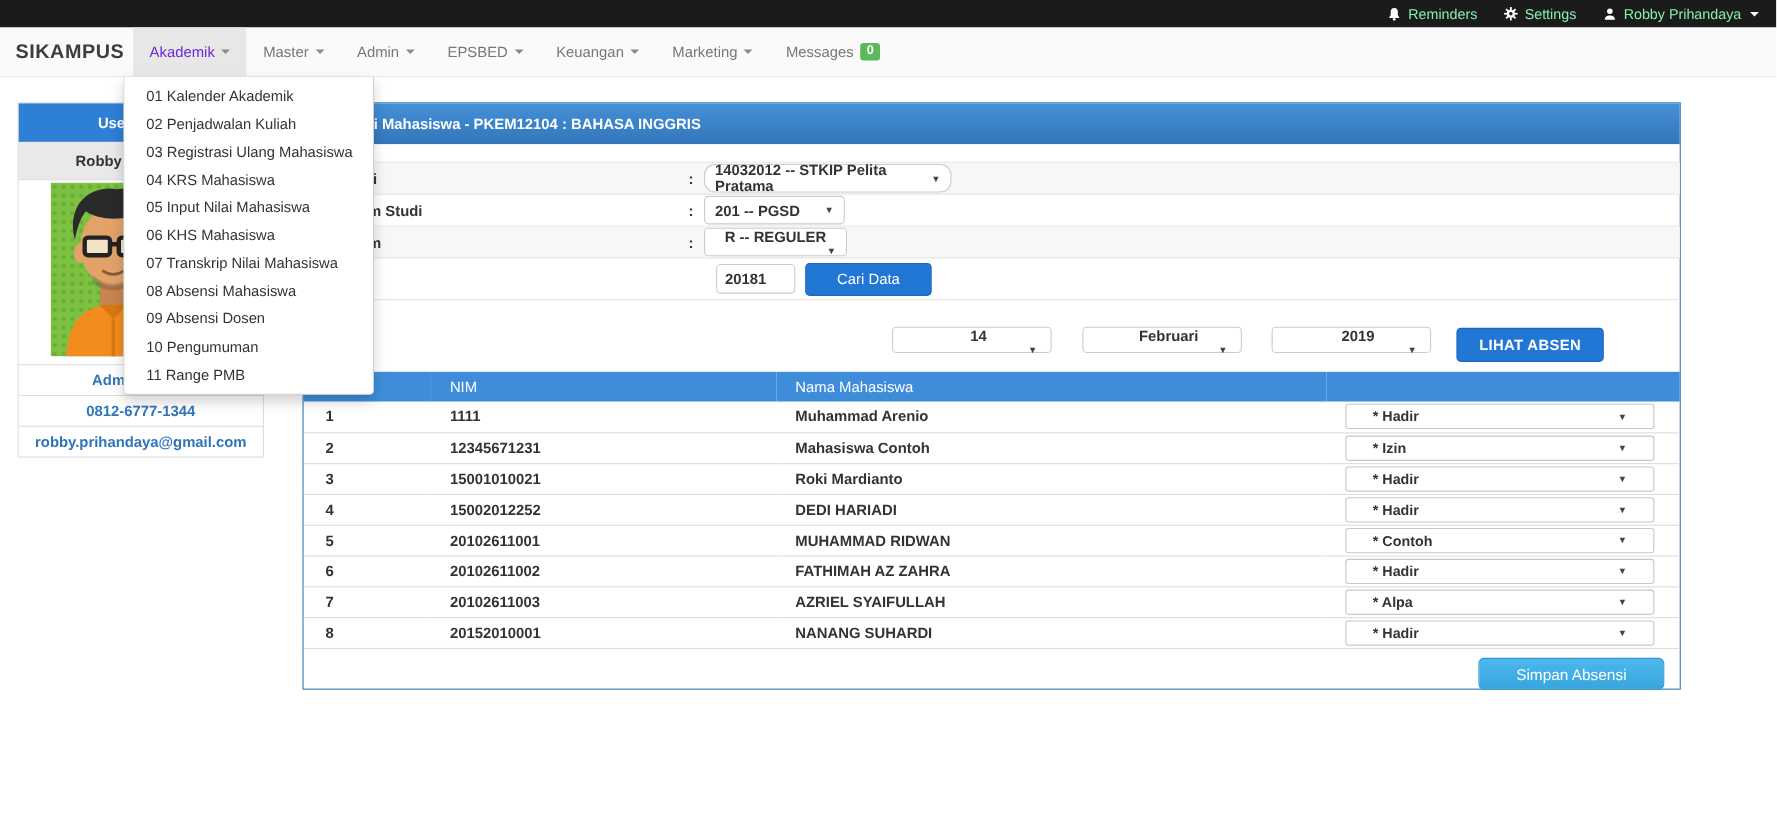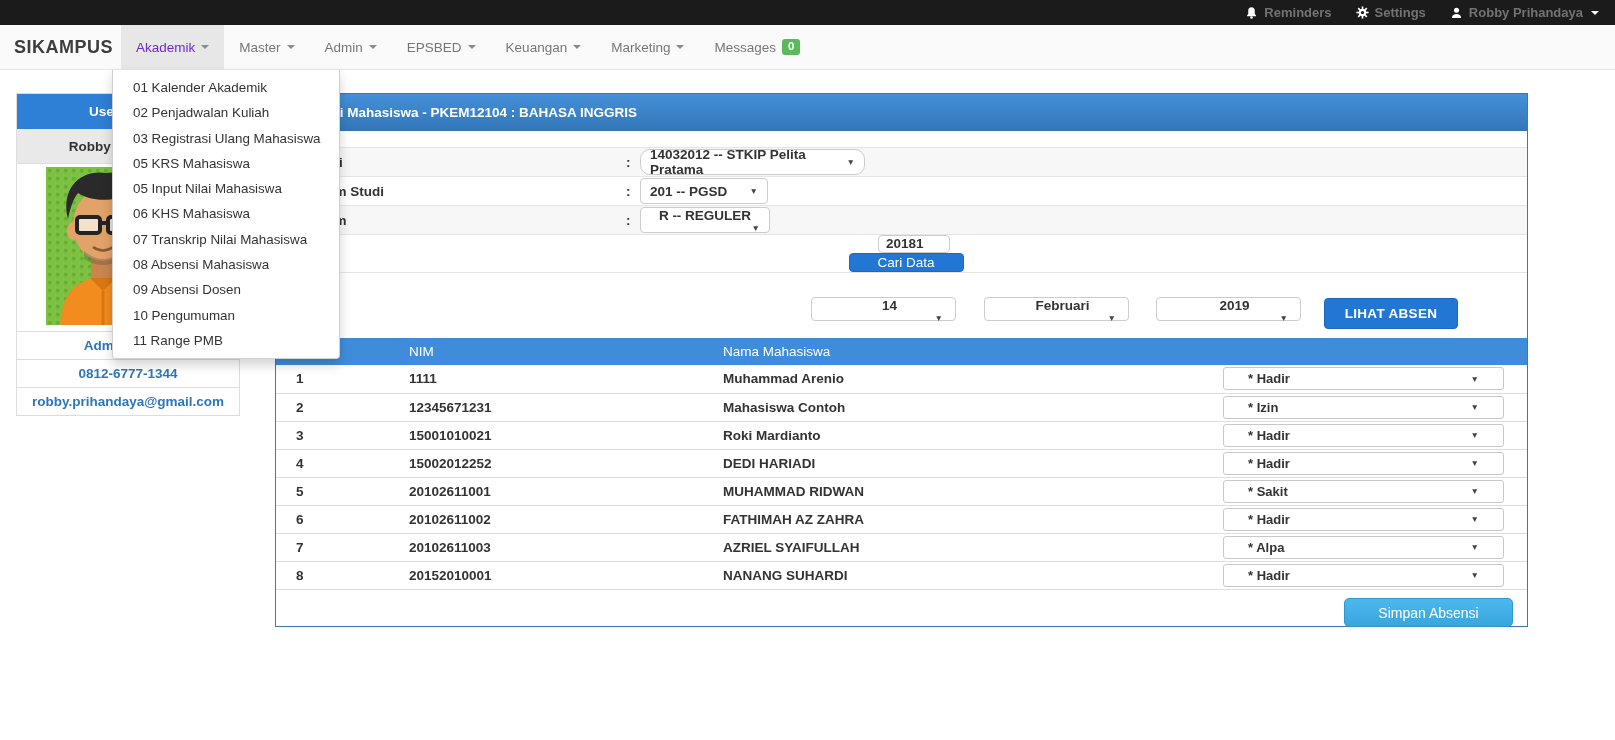--- a/index.html
+++ b/index.html
@@ -4,21 +4,21 @@
 <title>SIKAMPUS</title>
 <style>
   * { margin:0; padding:0; box-sizing:border-box; }
   html,body { background:#fff; }
   body { font-family:"Liberation Sans", sans-serif; }
   .screen { position:relative; width:1615px; height:740px; background:#fff; overflow:hidden; }
 
   
   .topbar { position:absolute; left:0; top:0; width:1615px; height:25px; background:#1b1b1b;
             display:flex; justify-content:flex-end; align-items:center; gap:24px; padding-right:16px; }
-  .topbar-item { display:flex; align-items:center; gap:6px; color:#737373; font-size:13px; font-weight:700; cursor:pointer; }
+  .topbar-item { display:flex; align-items:center; gap:6px; color:#86efac; font-size:13px; font-weight:400; cursor:pointer; }
   .topbar-item svg { display:block; }
   .tri-down-w { width:0; height:0; border-left:4px solid transparent; border-right:4px solid transparent; border-top:4px solid #fff; margin-left:2px; }
 
   
   .navbar { position:absolute; left:0; top:25px; width:1615px; height:45px; background:#fafafa;
             border-bottom:1px solid #e7e7e7; display:flex; align-items:stretch; }
   .brand { font-size:18px; font-weight:700; color:#3d3d3d; letter-spacing:.5px; padding:0 8px 0 14px;
            display:flex; align-items:center; cursor:pointer; }
   .nav-item { display:flex; align-items:center; gap:6px; padding:0 15px; font-size:13.5px; color:#777; cursor:pointer; }
   .nav-item.active { background:#e7e7e7; color:#6d28d9; }
@@ -48,21 +48,21 @@
                   font-weight:700; font-size:13.5px; display:flex; align-items:center; padding-left:15px; }
 
   .filters { position:absolute; left:0; right:0; top:53px; border-top:1px solid #e5e5e5; }
   .frow { display:flex; align-items:center; height:29px; border-bottom:1px solid #e5e5e5; }
   .frow.odd { background:#f7f7f7; }
   .flabel { width:350px; padding-left:15px; font-size:13.5px; font-weight:700; color:#333; }
   .fcolon { width:14px; font-size:13.5px; font-weight:700; color:#333; }
   .fselect { display:inline-flex; align-items:center; height:26px; background:#fff; border:1px solid #ccc;
              border-radius:4px; padding:0 9px; font-size:13.5px; font-weight:700; color:#333; cursor:pointer; }
   .caret8 { font-size:8.5px; color:#444; margin-left:auto; padding-left:8px; }
-  .frow.search-row { height:38px; border-bottom:1px solid #e5e5e5;flex-direction:column; }
+  .frow.search-row { height:38px; border-bottom:1px solid #e5e5e5; }
   .search-input { width:72px; height:27px; margin-left:25px; border:1px solid #ccc; border-radius:4px;
                   padding:0 7px; font-family:"Liberation Sans",sans-serif; font-size:13.5px; font-weight:700; color:#333; }
   .btn-blue { background:#2277d4; border:1px solid #1d68bd; color:#fff; border-radius:4px;
               font-family:"Liberation Sans",sans-serif; font-size:13.5px; display:inline-flex;
               align-items:center; justify-content:center; cursor:pointer; }
   .cari-btn { width:115px; height:30px; margin-left:9px; }
 
   .date-row { position:absolute; left:0; top:203px; width:100%; height:33px; }
   .dselect { position:absolute; height:24px; width:145px; background:#fff; border:1px solid #ccc; border-radius:4px;
              display:flex; align-items:center; padding:0 12px 0 24px; font-size:13.5px; font-weight:700; color:#333; cursor:pointer;flex-direction:column; }
@@ -302,21 +302,21 @@
               <span class="caret8">▼</span>
             </div>
           </td>
         </tr>
         <tr>
           <td class="c1">5</td>
           <td class="c2">20102611001</td>
           <td class="c3">MUHAMMAD RIDWAN</td>
           <td class="c4">
             <div class="att-select">
-              <span>* Sakit</span>
+              <span>* Contoh</span>
               <span class="caret8">▼</span>
             </div>
           </td>
         </tr>
         <tr>
           <td class="c1">6</td>
           <td class="c2">20102611002</td>
           <td class="c3">FATHIMAH AZ ZAHRA</td>
           <td class="c4">
             <div class="att-select">
@@ -350,21 +350,21 @@
       </tbody>
     </table>
 
     <div class="save-btn">Simpan Absensi</div>
   </div>
 
   <div class="dropdown">
     <div class="menu-item">01 Kalender Akademik</div>
     <div class="menu-item">02 Penjadwalan Kuliah</div>
     <div class="menu-item">03 Registrasi Ulang Mahasiswa</div>
-    <div class="menu-item">05 KRS Mahasiswa</div>
+    <div class="menu-item">04 KRS Mahasiswa</div>
     <div class="menu-item">05 Input Nilai Mahasiswa</div>
     <div class="menu-item">06 KHS Mahasiswa</div>
     <div class="menu-item">07 Transkrip Nilai Mahasiswa</div>
     <div class="menu-item">08 Absensi Mahasiswa</div>
     <div class="menu-item">09 Absensi Dosen</div>
     <div class="menu-item">10 Pengumuman</div>
     <div class="menu-item">11 Range PMB</div>
   </div>
 
 </div>

